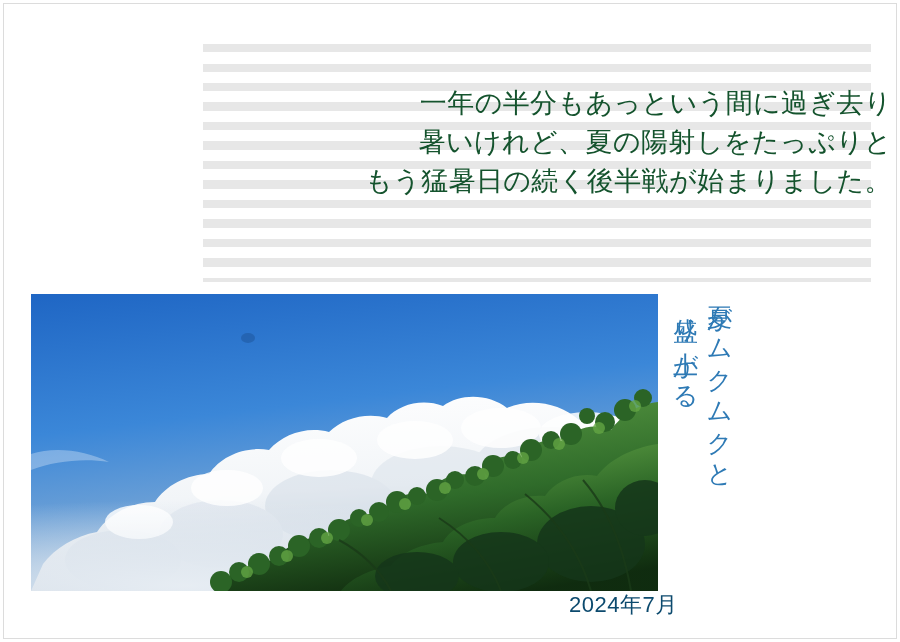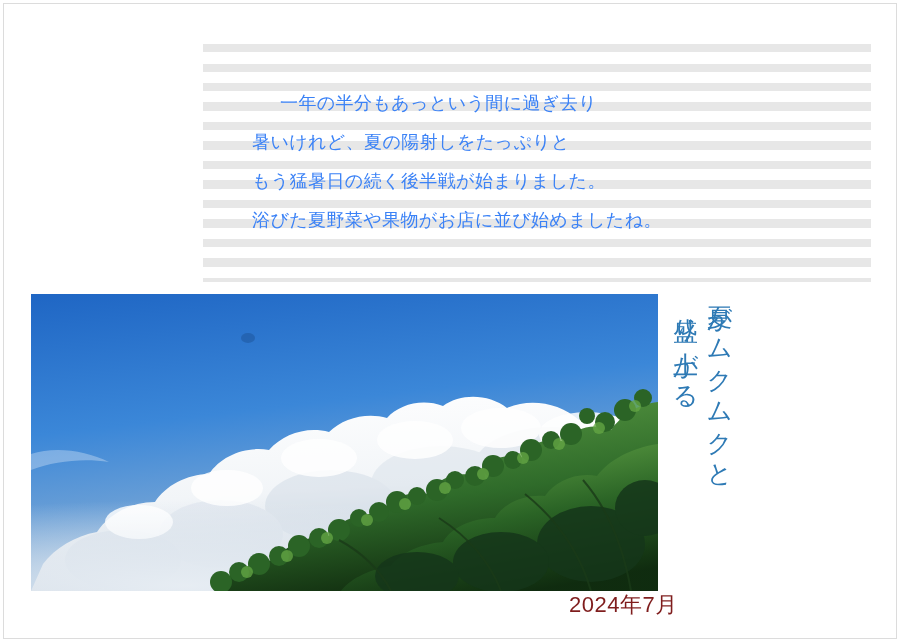--- a/index.html
+++ b/index.html
@@ -46,25 +46,26 @@
         #ffffff 8px,
         #ffffff 19.5px);
   }
 
   
   .greeting {
     position: absolute;
     left: 252px;
     top: 84px;
     width: 640px;
-    color: #3b82f6;
-    font-size: 18px;
+    color: #14532d;
+    font-size: 27px;
     line-height: 39px;
     letter-spacing: 0.4px;
     white-space: nowrap;
+    text-align: right;
   }
   .greeting .line { display: block; }
   .greeting .line.indent { text-indent: 28px; }
 
   
   .photo {
     position: absolute;
     left: 31px;
     top: 294px;
     width: 627px;
@@ -94,40 +95,39 @@
     white-space: nowrap;
     margin-left: 9px;
   }
   .vcol.lower { margin-top: 12px; }
 
   
   .date-label {
     position: absolute;
     left: 569px;
     top: 590px;
-    color: #7f1d1d;
+    color: #0c4a6e;
     font-size: 22px;
     letter-spacing: 0.5px;
     white-space: nowrap;
   }
 </style>
 </head>
 <body>
 
 <div id="page">
 
   <div id="page-border"></div>
 
   <div class="stripes-block"></div>
 
   <div class="greeting">
     <span class="line indent">一年の半分もあっという間に過ぎ去り</span>
     <span class="line">暑いけれど、夏の陽射しをたっぷりと</span>
     <span class="line">もう猛暑日の続く後半戦が始まりました。</span>
-    <span class="line">浴びた夏野菜や果物がお店に並び始めましたね。</span>
   </div>
 
   <div class="photo">
     <svg viewBox="0 0 627 297" preserveAspectRatio="none">
       <defs>
         <linearGradient id="skyGrad" x1="0" y1="0" x2="0.25" y2="1">
           <stop offset="0%" stop-color="#1f66c4"></stop>
           <stop offset="45%" stop-color="#3b87d8"></stop>
           <stop offset="100%" stop-color="#9db9d4"></stop>
         </linearGradient>

